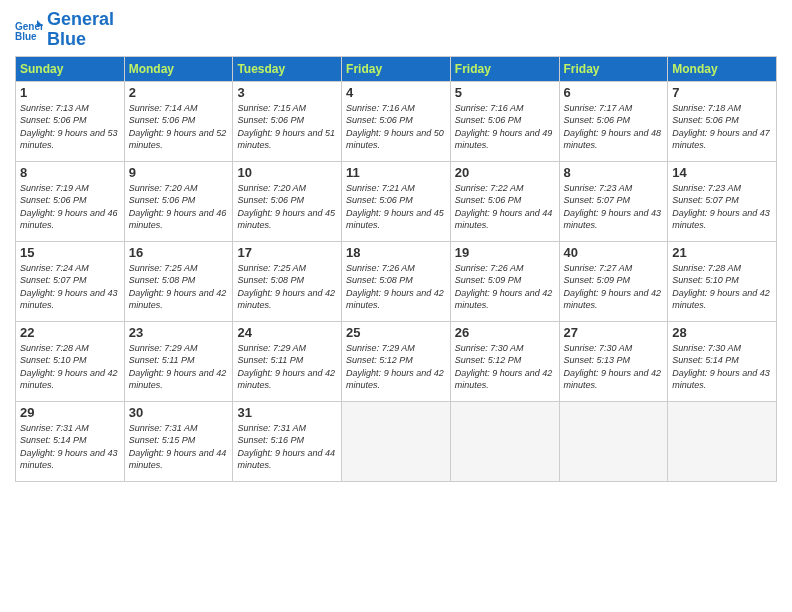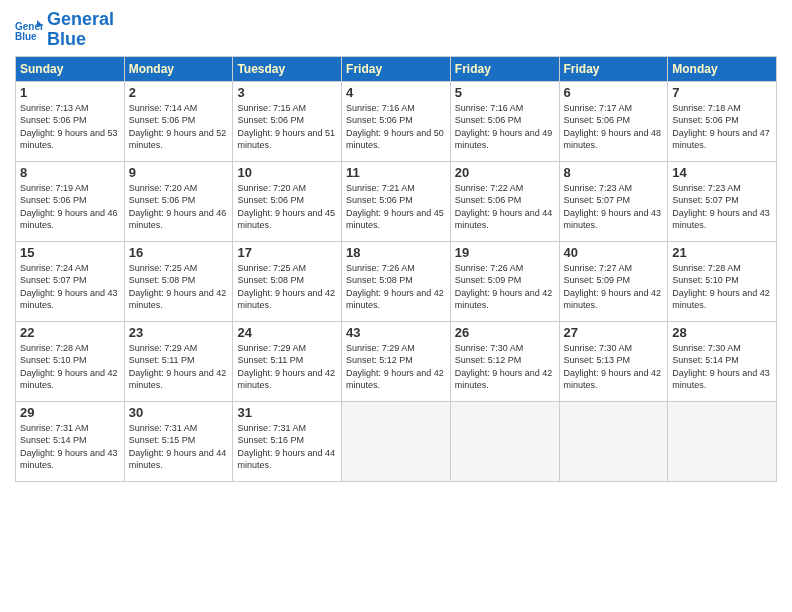--- a/index.html
+++ b/index.html
@@ -51,21 +51,21 @@
       font-size: 14px;
       color: #555;
     }
     .calendar {
       width: 100%;
       border-collapse: collapse;
       table-layout: fixed;
     }
     .calendar th {
       background: #1a6fc4;
-      color: #fef9c3;
+      color: #bef264;
       font-size: 12px;
       font-weight: bold;
       padding: 5px 4px;
       text-align: left;
       border: 1px solid #ccc;
     }
     .calendar td {
       border: 1px solid #ccc;
       vertical-align: top;
       padding: 3px 4px;
@@ -80,20 +80,21 @@
     .day-num {
       font-size: 13px;
       font-weight: bold;
       display: block;
       margin-bottom: 2px;
     }
     .day-info {
       font-size: 9px;
       line-height: 1.4;
       color: #333;
+      font-style: italic;
     }
   </style>
 </head>
 <body>
 
 <div class="page">
   <div class="header">
     <div class="logo">
       <svg class="logo-icon" viewBox="0 0 28 28">
         <text x="0" y="14" font-size="10" font-weight="bold" fill="#1a6fc4">General</text>
@@ -318,21 +319,21 @@
       </td>
           <td>
         <span class="day-num">24</span>
         <div class="day-info">
           Sunrise: 7:29 AM<br>
           Sunset: 5:11 PM<br>
           Daylight: 9 hours and 42 minutes.
         </div>
       </td>
           <td>
-        <span class="day-num">43</span>
+        <span class="day-num">25</span>
         <div class="day-info">
           Sunrise: 7:29 AM<br>
           Sunset: 5:12 PM<br>
           Daylight: 9 hours and 42 minutes.
         </div>
       </td>
           <td>
         <span class="day-num">26</span>
         <div class="day-info">
           Sunrise: 7:30 AM<br>

